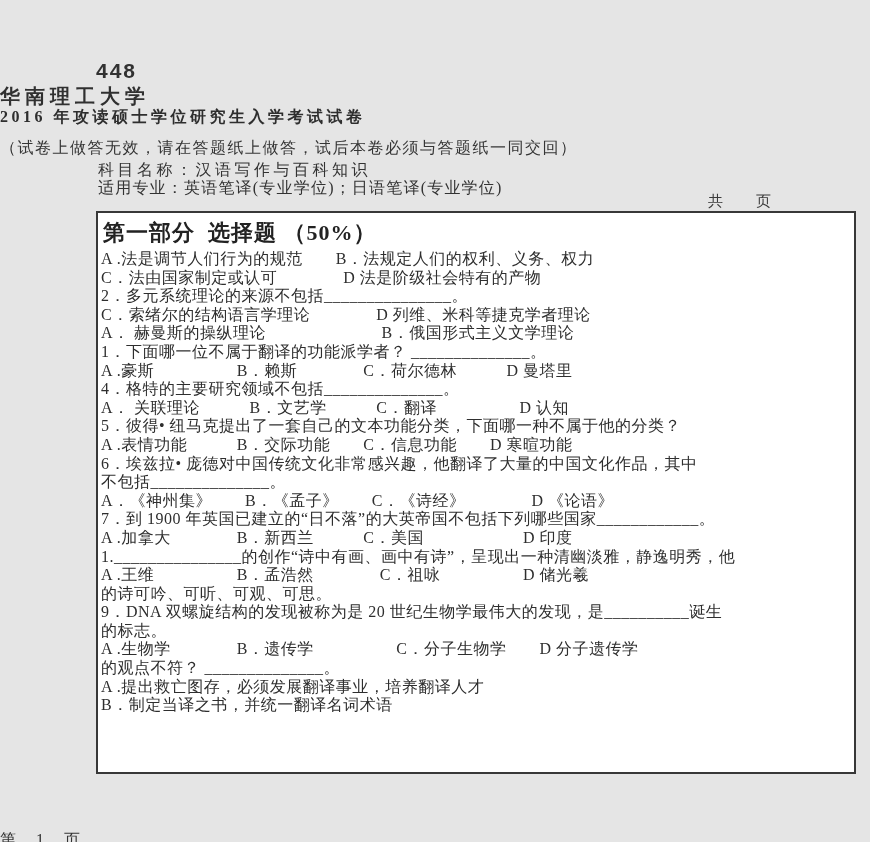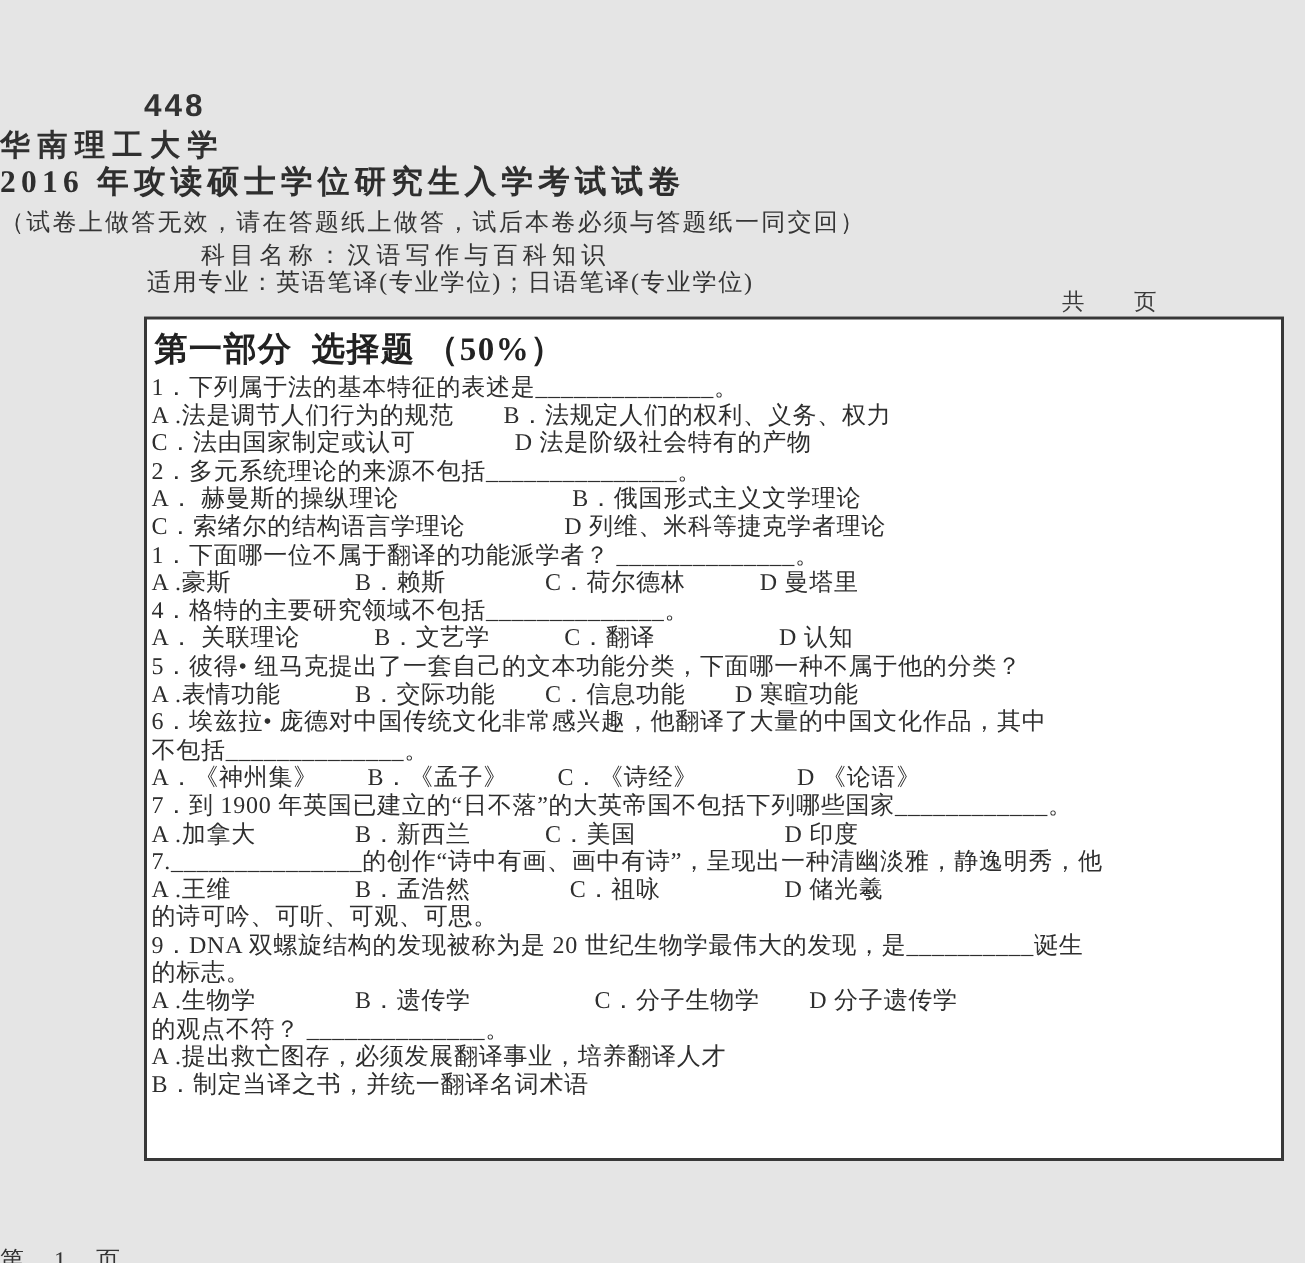--- a/index.html
+++ b/index.html
@@ -35,39 +35,39 @@
   }
   .university-title {
     top: 83px;
     font-size: 20px;
     font-weight: 600;
     letter-spacing: 5px;
     color: #303030;
   }
   .exam-title {
     top: 107px;
-    font-size: 21px;
+    font-size: 16px;
     font-weight: 600;
     letter-spacing: 3.5px;
     color: #2e2e2e;
   }
   .notice-line {
     top: 138px;
     font-size: 16px;
     letter-spacing: 1.5px;
     color: #353535;
   }
   .meta-line {
     position: absolute;
     left: 98px;
     font-size: 16px;
     color: #333333;
     white-space: pre;
   }
-  .meta-subject { top: 160px; letter-spacing: 3.5px; margin-left: 36px; }
+  .meta-subject { top: 160px; letter-spacing: 3.5px; }
   .meta-major   { top: 178px; letter-spacing: 1.2px; }
   .pages-total {
     position: absolute;
     left: 708px;
     top: 192px;
     font-size: 15px;
     letter-spacing: 1px;
     color: #3a3a3a;
     white-space: pre;
   }
@@ -123,38 +123,37 @@
 
   <div class="meta-line meta-subject">科目名称：汉语写作与百科知识</div>
 
   <div class="meta-line meta-major">适用专业：英语笔译(专业学位)；日语笔译(专业学位)</div>
 
   <div class="pages-total">共　　页</div>
 
   <div class="question-box">
     <div class="section-title">第一部分  选择题 （50%）</div>
     <div class="lines">
-        <div class="line">1．下列属于法的基本特征的表述是______________。</div>
         <div class="line">A .法是调节人们行为的规范　　B．法规定人们的权利、义务、权力</div>
         <div class="line">C．法由国家制定或认可　　　　D 法是阶级社会特有的产物</div>
         <div class="line">2．多元系统理论的来源不包括_______________。</div>
+        <div class="line">C．索绪尔的结构语言学理论　　　　D 列维、米科等捷克学者理论</div>
         <div class="line">A． 赫曼斯的操纵理论　　　　　　　B．俄国形式主义文学理论</div>
-        <div class="line">C．索绪尔的结构语言学理论　　　　D 列维、米科等捷克学者理论</div>
         <div class="line">1．下面哪一位不属于翻译的功能派学者？ ______________。</div>
         <div class="line">A .豪斯　　　　　B．赖斯　　　　C．荷尔德林　　　D 曼塔里</div>
         <div class="line">4．格特的主要研究领域不包括______________。</div>
         <div class="line">A． 关联理论　　　B．文艺学　　　C．翻译　　　　　D 认知</div>
         <div class="line">5．彼得• 纽马克提出了一套自己的文本功能分类，下面哪一种不属于他的分类？</div>
         <div class="line">A .表情功能　　　B．交际功能　　C．信息功能　　D 寒暄功能</div>
         <div class="line">6．埃兹拉• 庞德对中国传统文化非常感兴趣，他翻译了大量的中国文化作品，其中</div>
         <div class="line">不包括______________。</div>
         <div class="line">A．《神州集》　　B．《孟子》　　C．《诗经》　　　　D 《论语》</div>
         <div class="line">7．到 1900 年英国已建立的“日不落”的大英帝国不包括下列哪些国家____________。</div>
         <div class="line">A .加拿大　　　　B．新西兰　　　C．美国　　　　　　D 印度</div>
-        <div class="line">7._______________的创作“诗中有画、画中有诗”，呈现出一种清幽淡雅，静逸明秀，他</div>
+        <div class="line">1._______________的创作“诗中有画、画中有诗”，呈现出一种清幽淡雅，静逸明秀，他</div>
         <div class="line">A .王维　　　　　B．孟浩然　　　　C．祖咏　　　　　D 储光羲</div>
         <div class="line">的诗可吟、可听、可观、可思。</div>
         <div class="line">9．DNA 双螺旋结构的发现被称为是 20 世纪生物学最伟大的发现，是__________诞生</div>
         <div class="line">的标志。</div>
         <div class="line">A .生物学　　　　B．遗传学　　　　　C．分子生物学　　D 分子遗传学</div>
         <div class="line">的观点不符？ ______________。</div>
         <div class="line">A .提出救亡图存，必须发展翻译事业，培养翻译人才</div>
         <div class="line">B．制定当译之书，并统一翻译名词术语</div>
       </div>
   </div>

